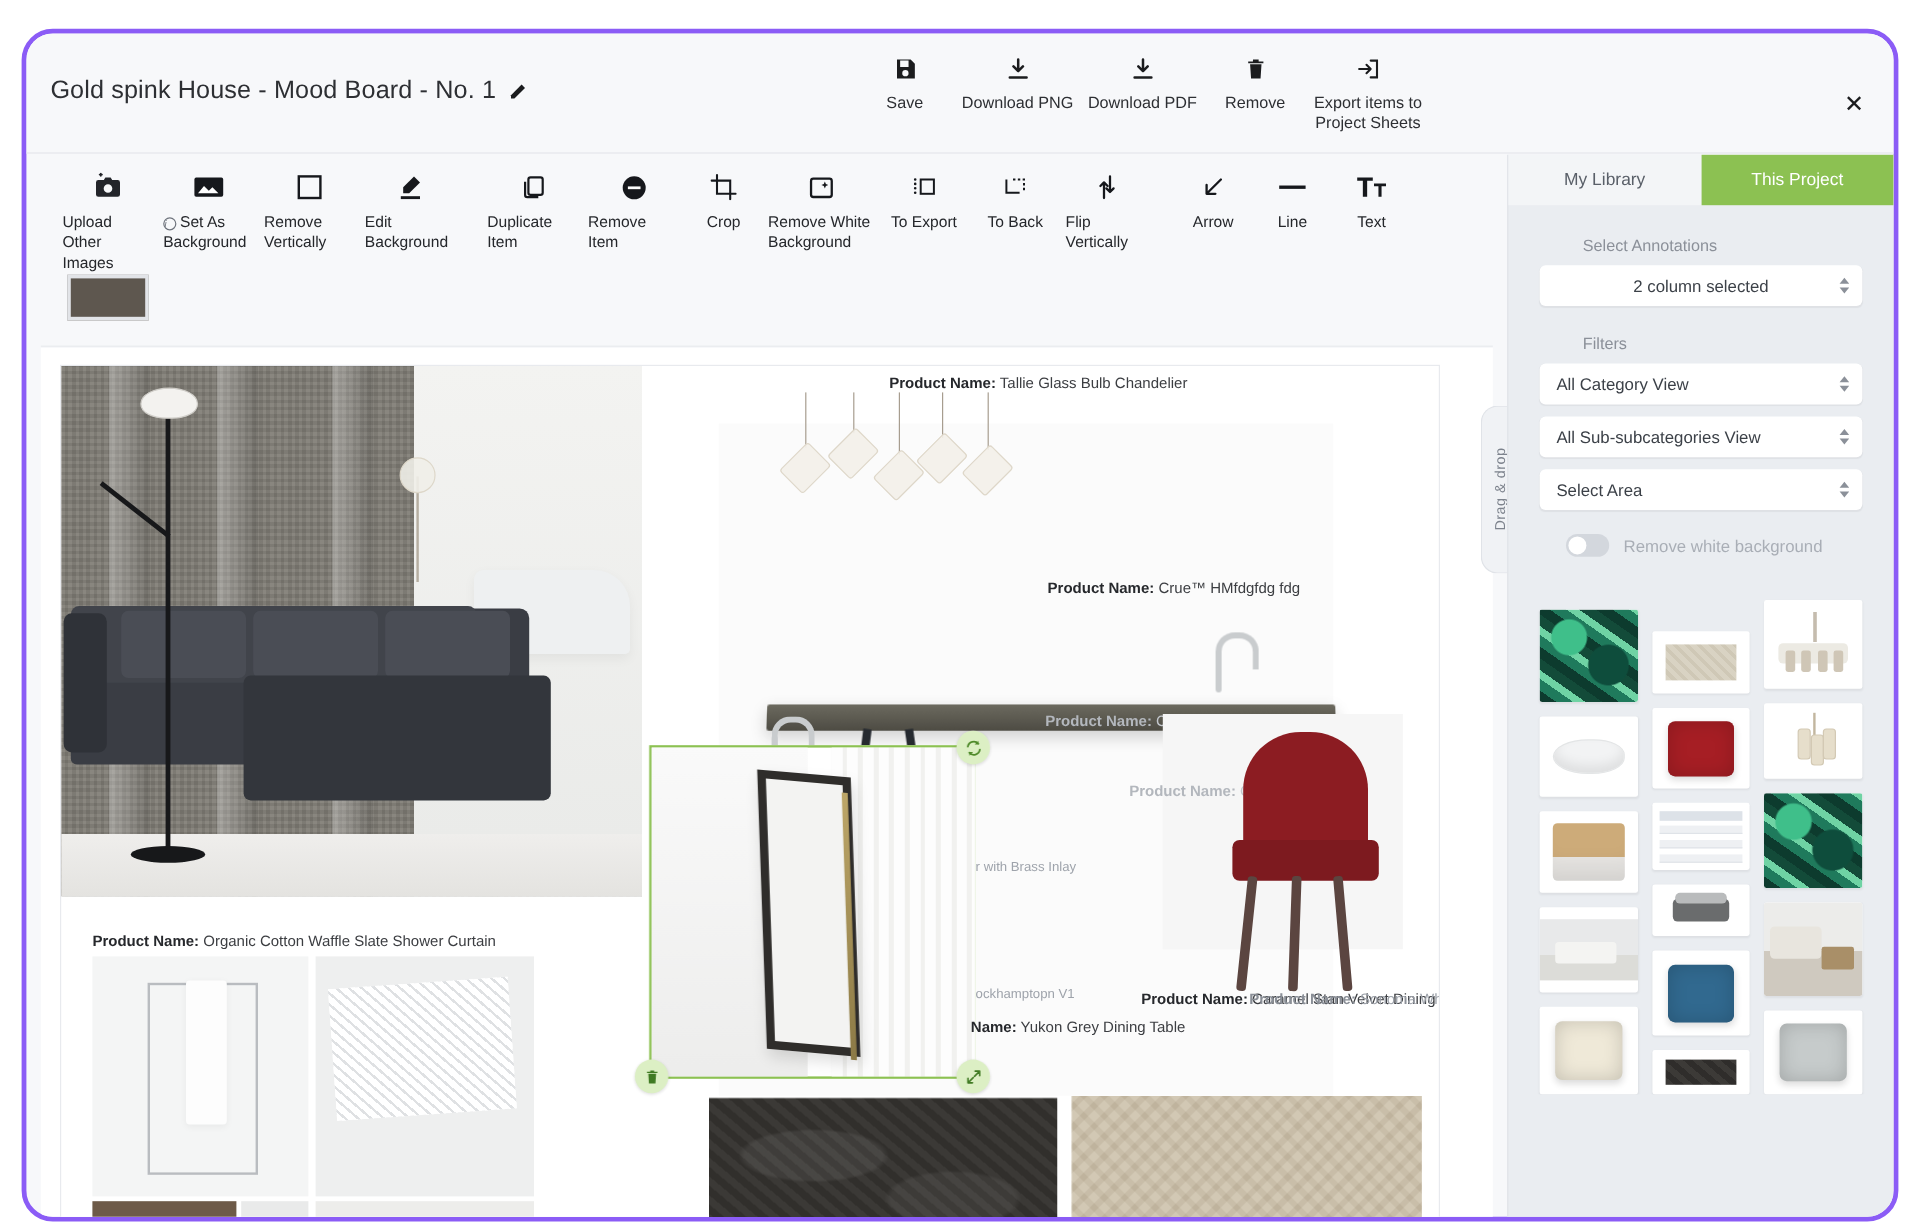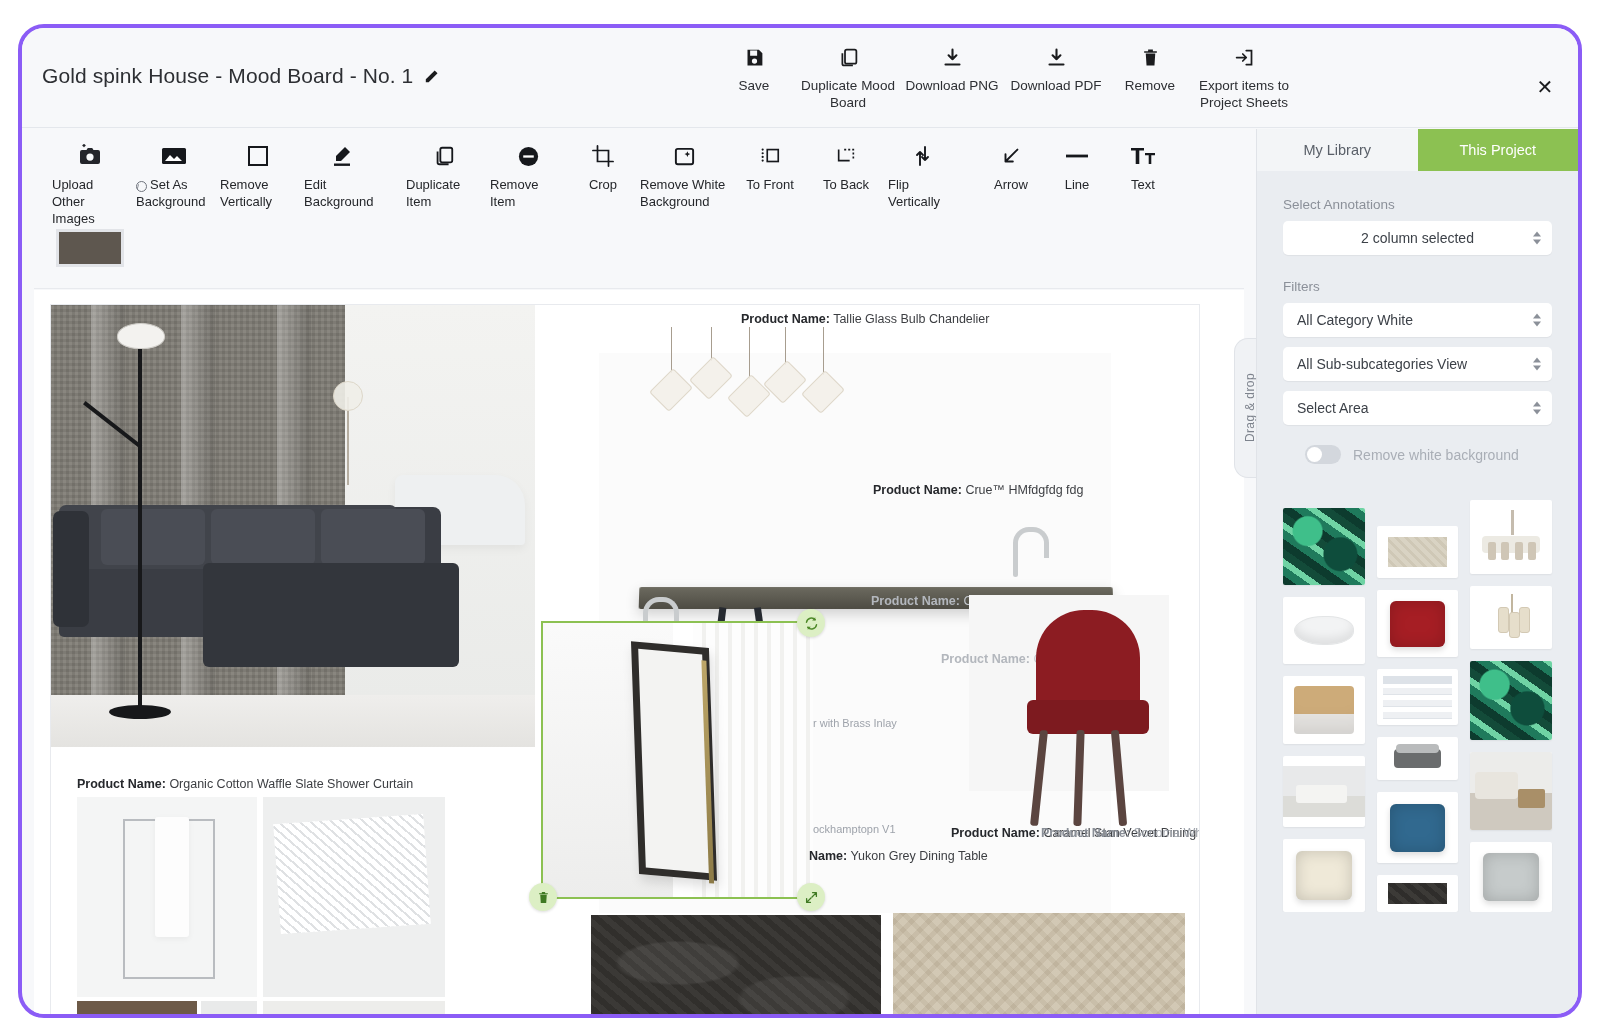--- a/index.html
+++ b/index.html
@@ -349,21 +349,21 @@
   }
   .side-tabs { display: flex; height: 42px; }
   .side-tab {
     flex: 1; display: flex; align-items: center; justify-content: center;
     font-size: 14.5px; cursor: pointer;
     background: #f3f5f7; color: #5a6069;
   }
   .side-tab.active { background: #8cc152; color: #ffffff; }
   .side-body { padding: 26px 26px 0 26px; }
   .side-lbl {
-    font-size: 13.5px; color: #8b9099; margin-bottom: 9px;
+    font-size: 13.5px; color: #8b9099; margin-bottom: 9px; margin-left: 36px;
   }
   .side-lbl.mt { margin-top: 24px; }
   .sel-box {
     position: relative; height: 34px; background: #ffffff;
     border-radius: 5px; display: flex; align-items: center;
     padding: 0 26px 0 14px; cursor: pointer;
     box-shadow: 0 1px 1px rgba(0,0,0,.05);
     margin-bottom: 10px;
   }
   .sel-box.center { justify-content: center; padding-right: 14px; }
@@ -514,29 +514,20 @@
 
       <div class="hact">
         <span class="ico">
           <svg width="21" height="21" viewBox="0 0 24 24" fill="#1b1c1e">
             <path d="M4 3h13l4 4v14H4V3zm3 1v6h8V4H7zm5 9a3 3 0 100 6 3 3 0 000-6z"></path>
           </svg>
         </span>
         <span class="lbl">Save</span>
       </div>
 
-      <div class="hact wide">
-        <span class="ico">
-          <svg width="21" height="21" viewBox="0 0 24 24" fill="none" stroke="#1b1c1e" stroke-width="2">
-            <rect x="8" y="3" width="13" height="16" rx="2"></rect>
-              <path d="M5 7v12a2 2 0 002 2h10"></path>
-          </svg>
-        </span>
-        <span class="lbl">Duplicate Mood Board</span>
-      </div>
 
       <div class="hact wide">
         <span class="ico">
           <svg width="21" height="21" viewBox="0 0 24 24" fill="none" stroke="#1b1c1e" stroke-width="2.4">
             <path d="M12 3v11m0 0l-4.5-4.5M12 14l4.5-4.5M4 20h16" stroke-linecap="round"></path>
           </svg>
         </span>
         <span class="lbl">Download PNG</span>
       </div>
 
@@ -654,21 +645,21 @@
         <span class="lbl">Remove White Background</span>
       </div>
 
       <div class="tool w-md">
         <span class="ico">
           <svg width="22" height="22" viewBox="0 0 24 24" fill="none" stroke="#16181c" stroke-width="1.8">
             <rect x="9" y="5" width="12" height="13"></rect>
             <path d="M4 5v0M4 9v0M4 13v0M4 17v0" stroke-linecap="round" stroke-width="2.4"></path>
           </svg>
         </span>
-        <span class="lbl">To Front</span>
+        <span class="lbl">To Export</span>
       </div>
 
       <div class="tool w-md">
         <span class="ico">
           <svg width="22" height="22" viewBox="0 0 24 24" fill="none" stroke="#16181c" stroke-width="1.8">
             <path d="M4 5v12h12"></path>
             <path d="M10 5h10v12" stroke-dasharray="2.2 2.2"></path>
           </svg>
         </span>
         <span class="lbl">To Back</span>
@@ -867,21 +858,21 @@
         <span>2 column selected</span>
         <span class="spin">
             <i class="up"></i>
             <i class="dn"></i>
           </span>
       </div>
 
       <div class="side-lbl mt">Filters</div>
 
       <div class="sel-box">
-        <span>All Category White</span>
+        <span>All Category View</span>
         <span class="spin">
             <i class="up"></i>
             <i class="dn"></i>
           </span>
       </div>
       <div class="sel-box">
         <span>All Sub-subcategories View</span>
         <span class="spin">
             <i class="up"></i>
             <i class="dn"></i>

